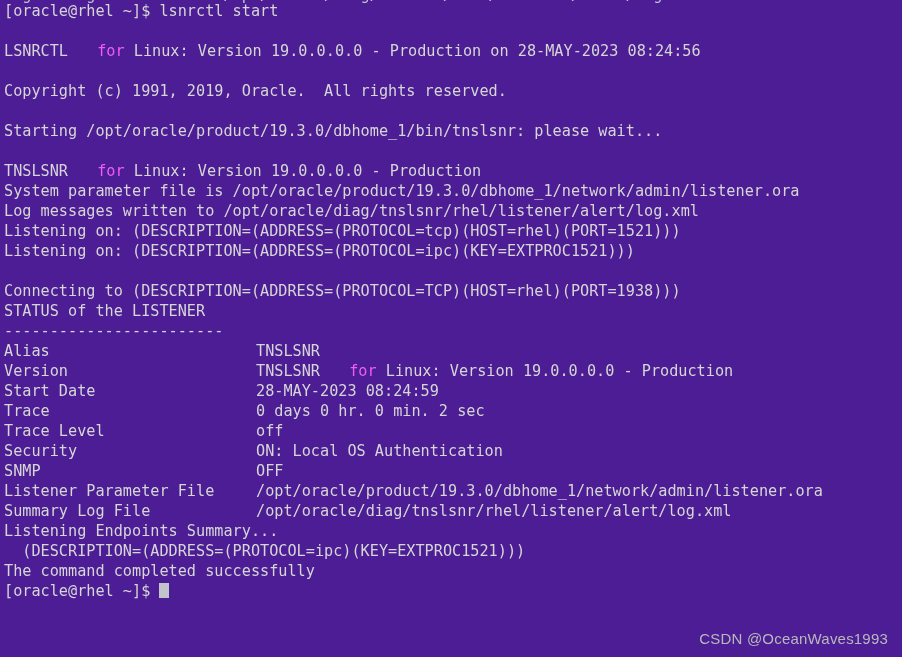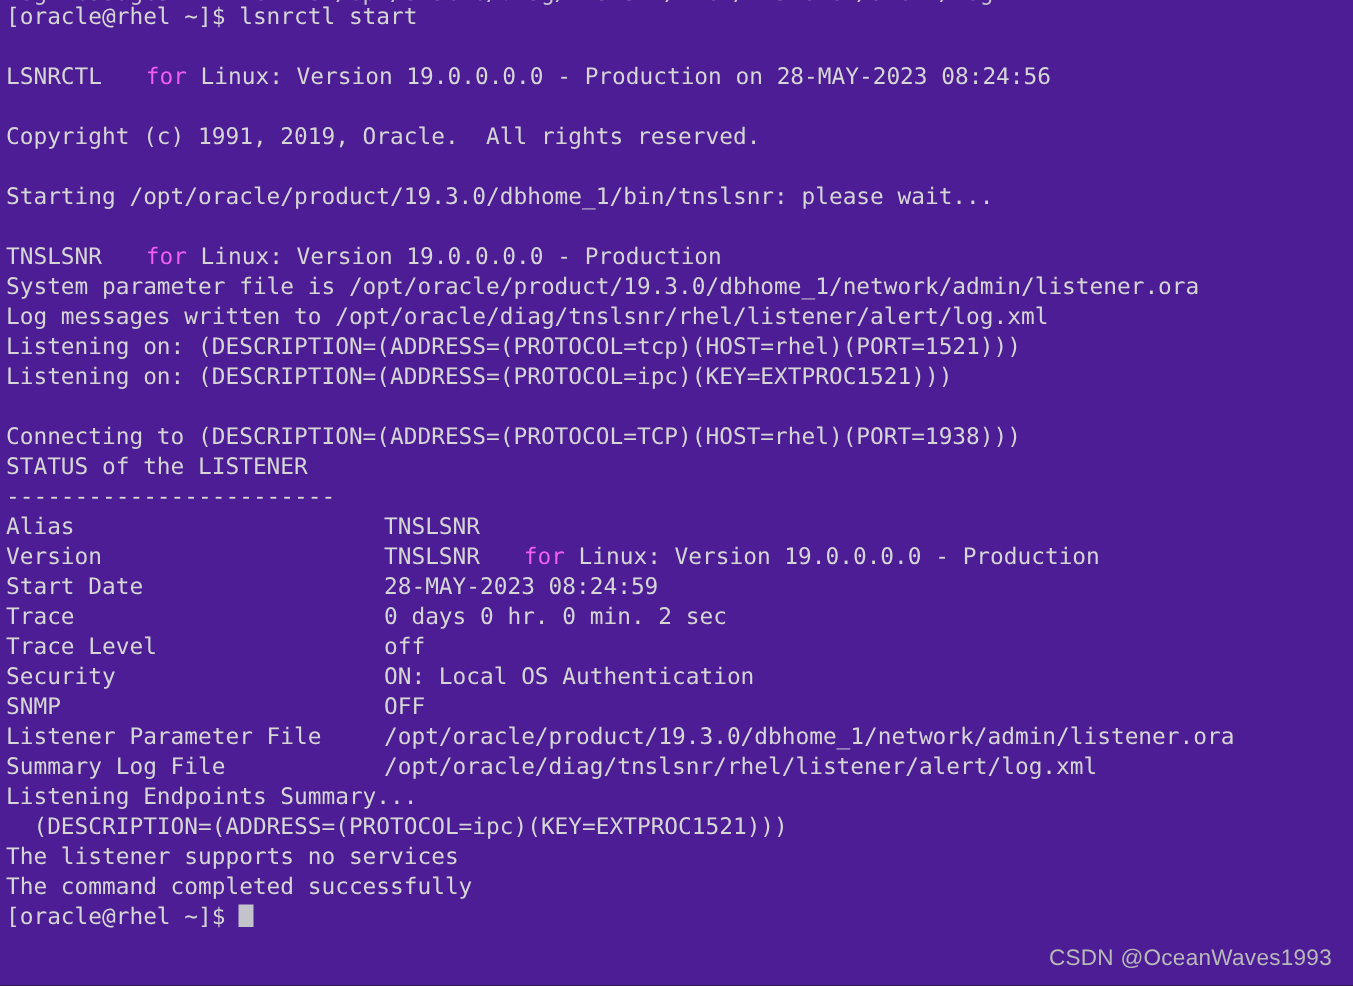--- a/index.html
+++ b/index.html
@@ -126,21 +126,20 @@
 
     <div class="line row"><span class="col-key">Listener Parameter File</span><span>/opt/oracle/product/19.3.0/dbhome_1/network/admin/listener.ora</span></div>
 
     <div class="line row"><span class="col-key">Summary Log File</span><span>/opt/oracle/diag/tnslsnr/rhel/listener/alert/log.xml</span></div>
 
     <div class="line">Listening Endpoints Summary...</div>
 
 
     <div class="line">  (DESCRIPTION=(ADDRESS=(PROTOCOL=ipc)(KEY=EXTPROC1521)))</div>
 
-    <div class="line">The listener supports no services</div>
 
     <div class="line">The command completed successfully</div>
 
     <div class="line"><span>[oracle@rhel ~]$ </span><span class="cursor"></span></div>
 
   </div>
 
   <div id="watermark">CSDN @OceanWaves1993</div>
 
 </div>

